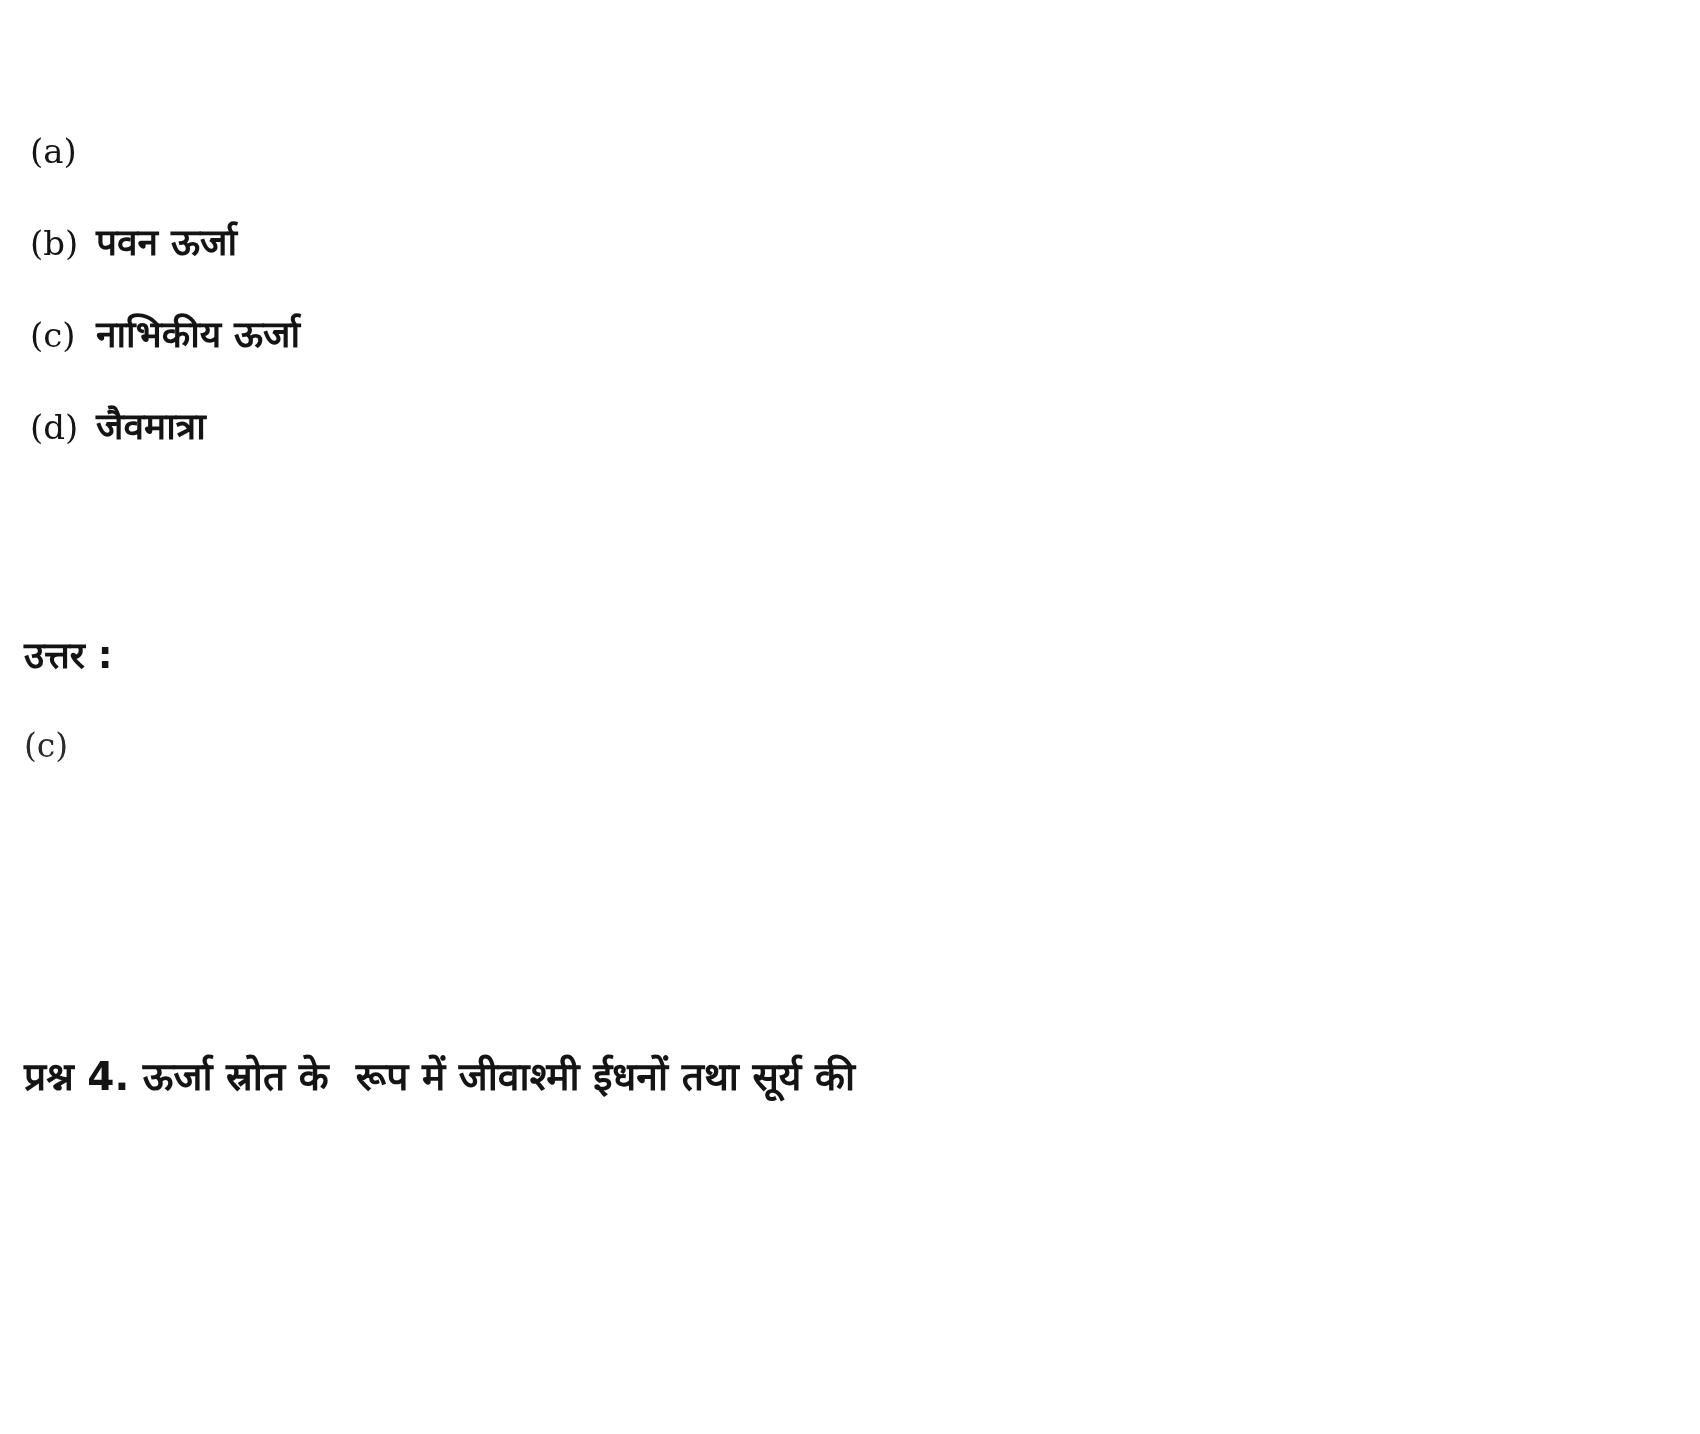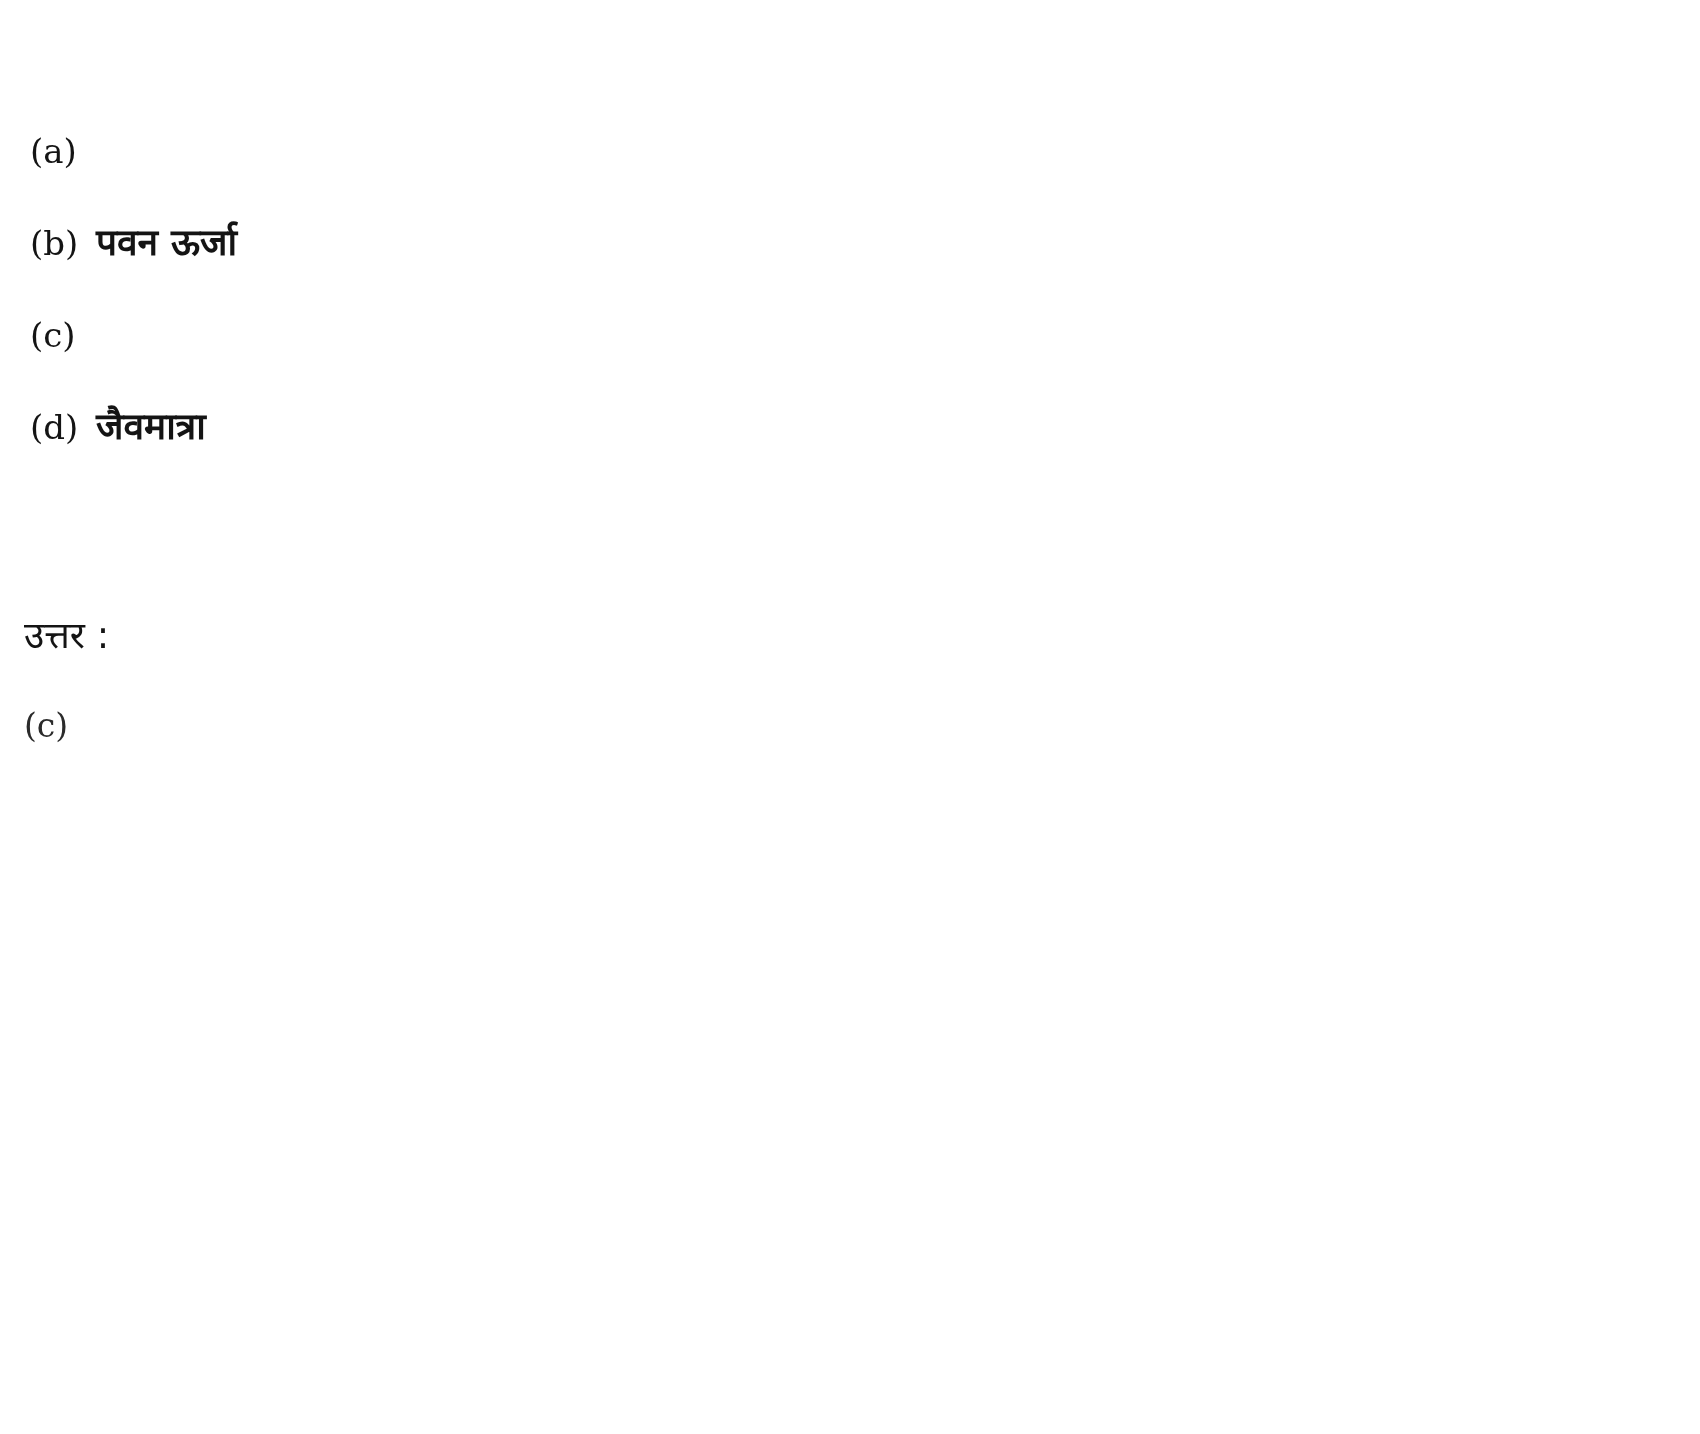--- a/index.html
+++ b/index.html
@@ -33,23 +33,23 @@
   .opt-marker {
     font-family: "DejaVu Serif", serif;
     font-weight: 400;
     width: 66px;
     flex: 0 0 66px;
     font-size: 34px;
   }
   
   .ans-label {
     font-size: 37px;
-    font-weight: 400;
+    font-weight: 700;
     line-height: 52px;
-    margin-top: 4px;
+    margin-top: 24px;
   }
   .ans-line {
     font-size: 36px;
     font-weight: 400;
     line-height: 52px;
   }
   .ans-marker {
     font-family: "DejaVu Serif", serif;
     font-weight: 400;
     width: 66px;
@@ -74,37 +74,39 @@
   <div>
     <div class="line opt-line">
       <span class="opt-marker">(a)</span>
     </div>
     <div class="line opt-line">
       <span class="opt-marker">(b)</span>
       <span>पवन ऊर्जा</span>
     </div>
     <div class="line opt-line">
       <span class="opt-marker">(c)</span>
+      <span>नाभिकीय ऊर्जा</span>
     </div>
     <div class="line opt-line">
       <span class="opt-marker">(d)</span>
       <span>जैवमात्रा</span>
     </div>
   </div>
 
   
   <div>
     <div class="ans-label">उत्तर :</div>
     <div class="line ans-line">
       <span class="ans-marker">(c)</span>
     </div>
   </div>
 
   
   <div class="question q4">
+    <div>प्रश्न 4. ऊर्जा स्रोत के  रूप में जीवाश्मी ईधनों तथा सूर्य की</div>
   </div>
 
   
 
   
   
 
   
 
 </div>

